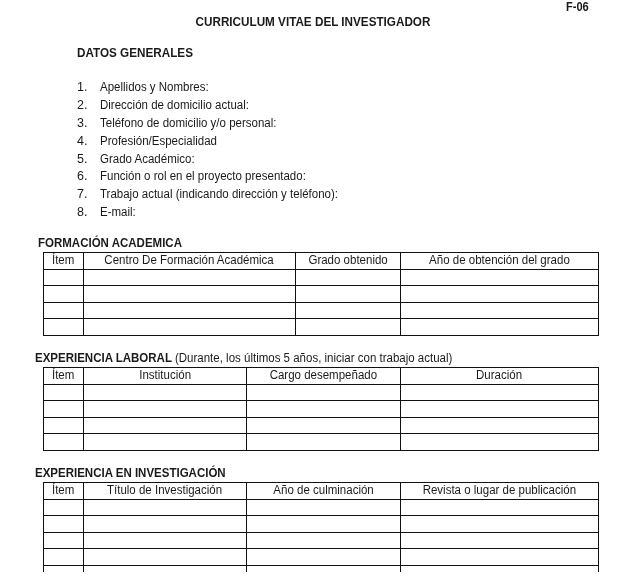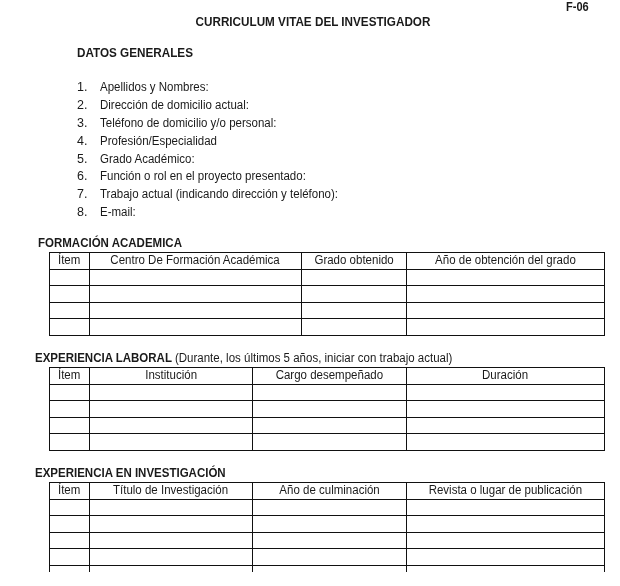--- a/index.html
+++ b/index.html
@@ -11,21 +11,21 @@
   .code { left: 566px; top: 0px; font-size: 12px; font-weight: bold; transform: scaleX(0.92); transform-origin: left top; }
   .title { left: 0; width: 626px; top: 14px; text-align: center; font-size: 13px; font-weight: bold; transform: scaleX(0.9); transform-origin: 313px top; }
   .subhead { left: 77px; top: 45px; font-size: 13px; font-weight: bold; transform: scaleX(0.9); transform-origin: left top; }
   .list { left: 77px; top: 79px; margin: 0; padding: 0; list-style: none; font-size: 12.5px; }
   .list li { height: 17.9px; line-height: 17.9px; display: flex; }
   .list .num { width: 23px; display: inline-block; }
   .list .lbl { transform: scaleX(0.92); transform-origin: left center; display: inline-block; }
   .sec { font-size: 12.5px; font-weight: bold; transform: scaleX(0.92); transform-origin: left top; }
   .sec .note { font-weight: normal; }
   table.grid {
-    position: absolute; left: 49px; border-collapse: collapse; table-layout: fixed;
+    position: absolute; left: 43px; border-collapse: collapse; table-layout: fixed;
     font-size: 12.5px;
     border-radius: 27px;
   }
   table.grid td, table.grid th {
     border: 1px solid #111; padding: 0; height: 15.5px; font-weight: normal;
     text-align: center; line-height: 15px; overflow: hidden; white-space: nowrap;
   }
   table.grid th span { display: inline-block; transform: scaleX(0.92); }
 </style>
 </head>

